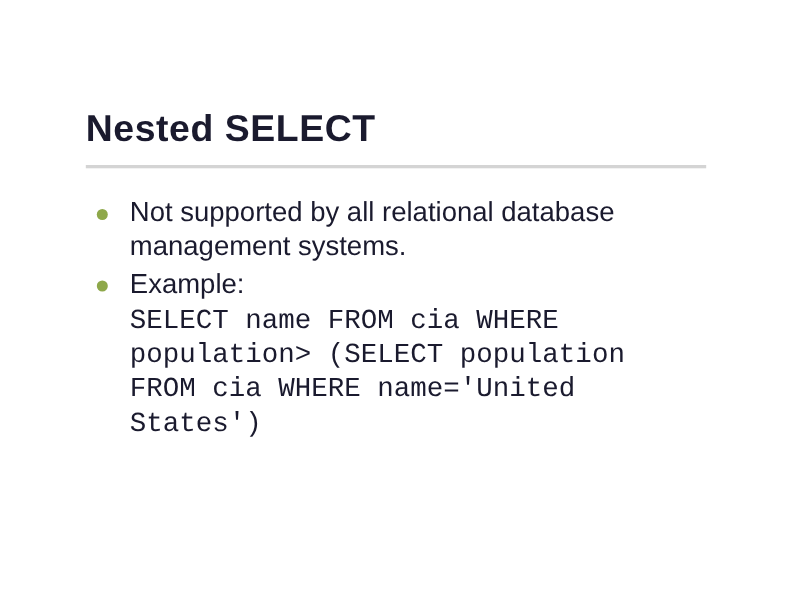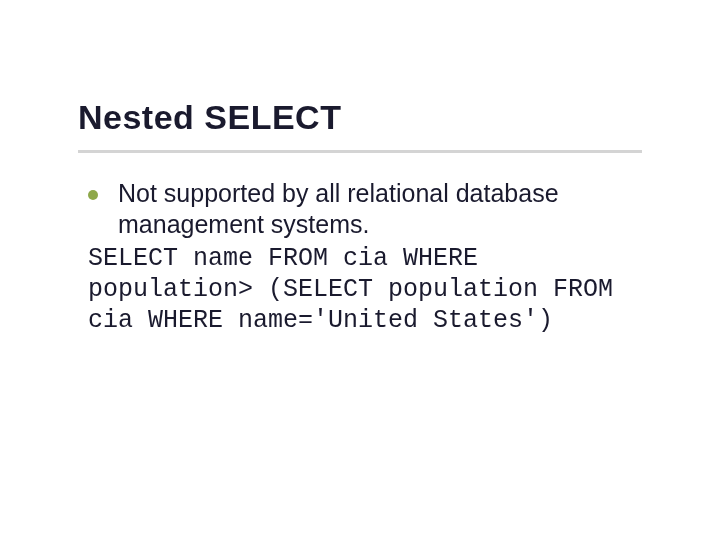--- a/index.html
+++ b/index.html
@@ -53,20 +53,21 @@
     background: #8ea84a;
     margin-top: 12px;
     margin-right: 20px;
   }
   .bullet-text {
     font-size: 25px;
     line-height: 1.25;
     color: #1a1a2e;
   }
   .code-block {
+    margin-left: 30px;
     margin-top: 2px;
     font-family: "Courier New", Courier, monospace;
     font-size: 25px;
     line-height: 1.25;
     color: #1a1a2e;
     white-space: pre-wrap;
     word-break: break-word;
   }
 </style>
 </head>
@@ -78,17 +79,21 @@
 
   <div class="underline"></div>
 
   <div class="content">
 
     <div class="bullet-row">
       <div class="bullet"></div>
       <div class="bullet-text">Not supported by all relational database management systems.</div>
     </div>
 
+    <div class="bullet-row">
+      <div class="bullet"></div>
+      <div class="bullet-text">Example:</div>
+    </div>
 
     <div class="code-block">SELECT name FROM cia WHERE population&gt; (SELECT population FROM cia WHERE name='United States')</div>
 
   </div>
 </div>
 
 </body></html>

